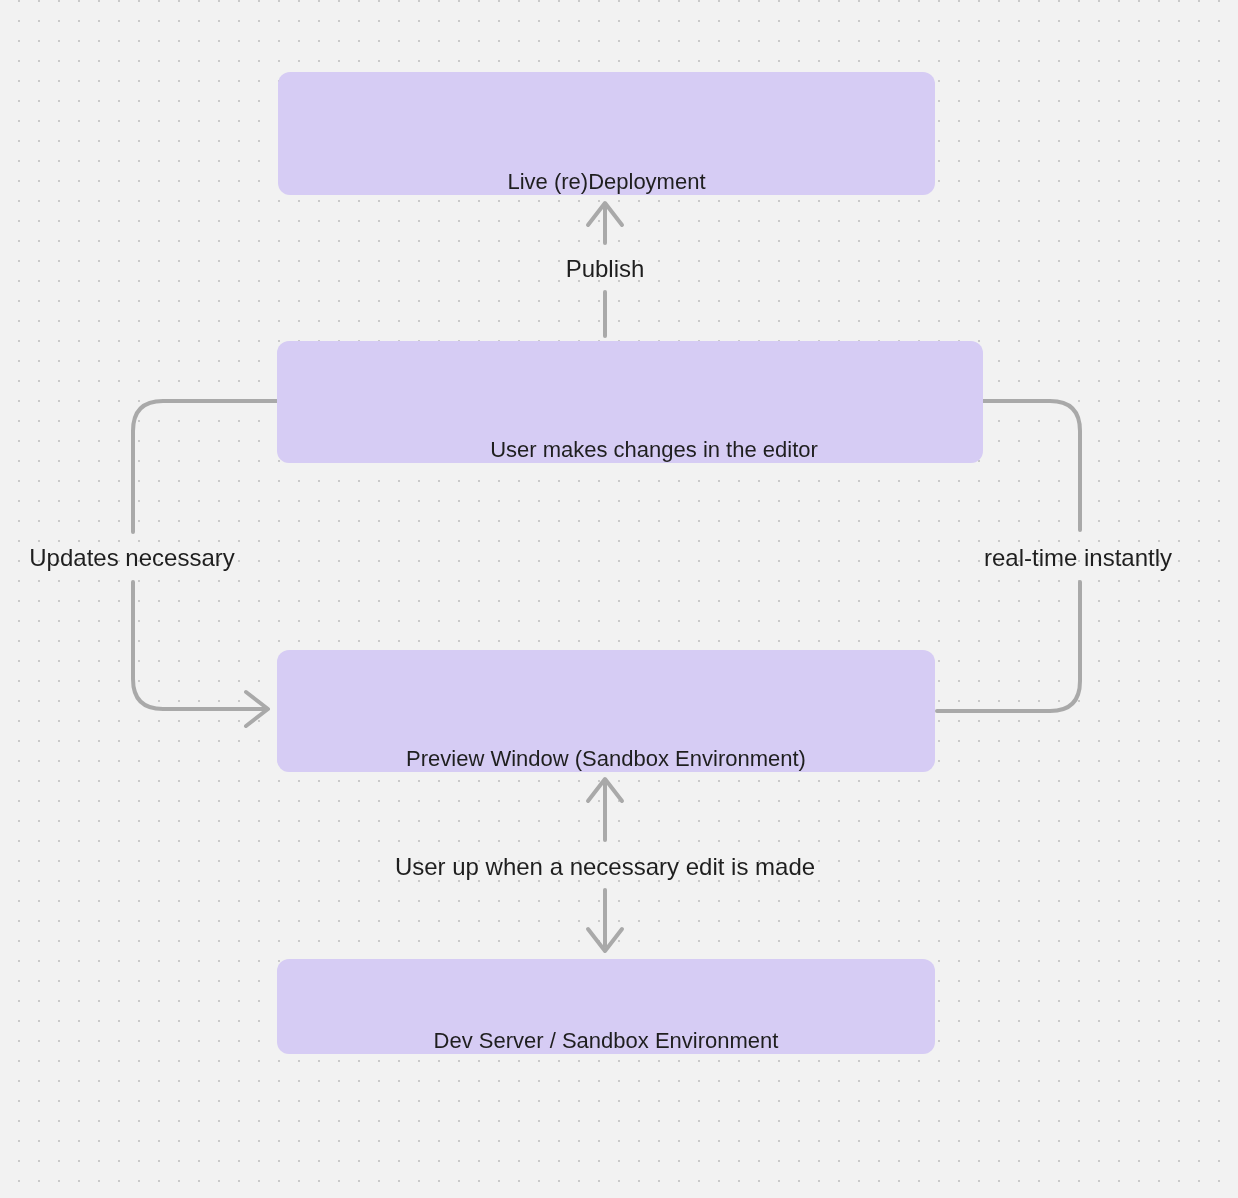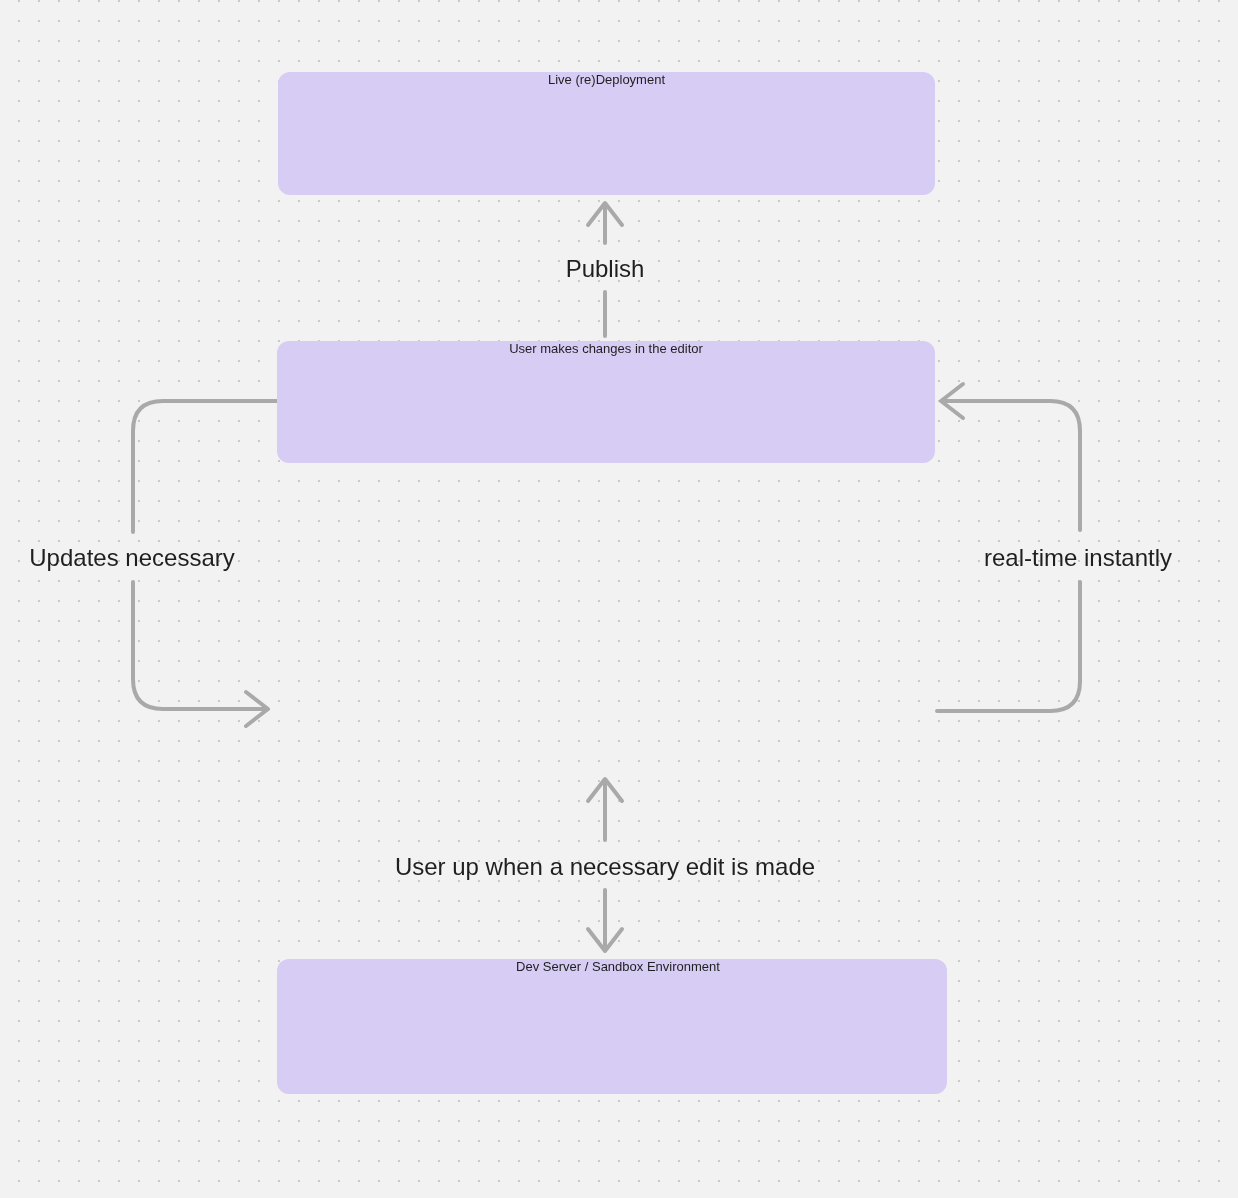--- a/index.html
+++ b/index.html
@@ -30,25 +30,25 @@
     stroke: var(--connector, #a9a9a9);
     stroke-width: 4;
     stroke-linecap: round;
     stroke-linejoin: round;
   }
   .node {
     position: absolute;
     background: var(--node-fill, #d6ccf4);
     border-radius: 12px;
     display: flex;
-    align-items: flex-start;
+    align-items: flex-end;
     justify-content: center;
     text-align: center;
     color: var(--node-text, #1f1f1f);
-    font-size: 13px;
+    font-size: 22px;
     line-height: 1.25;
   }
   .edge-label {
     position: absolute;
     transform: translate(-50%, -50%);
     white-space: nowrap;
     color: var(--label-text, #1f1f1f);
     font-size: 24px;
   }
 </style>
@@ -82,26 +82,29 @@
       <path d="M588,801 L605,779 L622,801"></path>
       <path d="M605,890 L605,946"></path>
       <path d="M588,929 L605,951 L622,929"></path>
     </g>
   </svg>
 
   <div class="node" style="left:278px; top:72px; width:657px; height:123px;">
     <span>Live (re)Deployment</span>
   </div>
 
-  <div class="node" style="left:277px; top:341px; width:658px; height:122px;">
+  <div class="node" style="left:277px; top:341px; width:658px; height:122px;padding-left:48px;">
     <span>User makes changes in the editor</span>
   </div>
 
+  <div class="node" style="left:277px; top:650px; width:658px; height:122px;">
+    <span>Preview Window (Sandbox Environment)</span>
+  </div>
 
-  <div class="node" style="left:277px; top:959px; width:658px; height:135px;padding-left:12px;">
+  <div class="node" style="left:277px; top:959px; width:658px; height:95px;">
     <span>Dev Server / Sandbox Environment</span>
   </div>
 
   <div class="edge-label" style="left:605px; top:269px;">Publish</div>
 
   <div class="edge-label" style="left:132px; top:558px;">Updates necessary</div>
 
   <div class="edge-label" style="left:1078px; top:558px;">real-time instantly</div>
 
   <div class="edge-label" style="left:605px; top:867px;">User up when a necessary edit is made</div>

